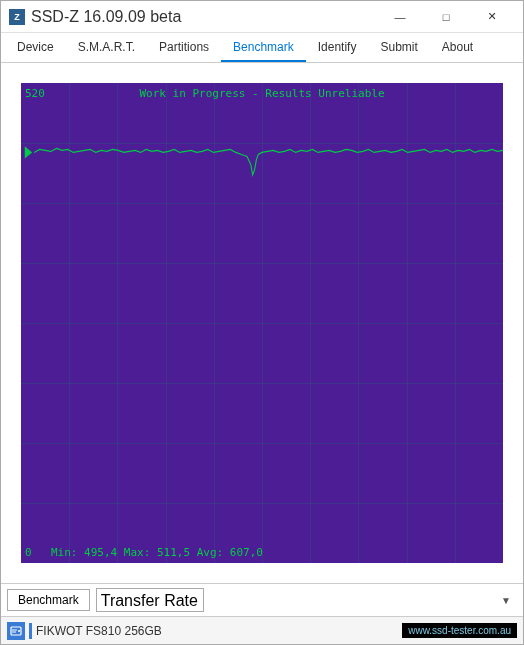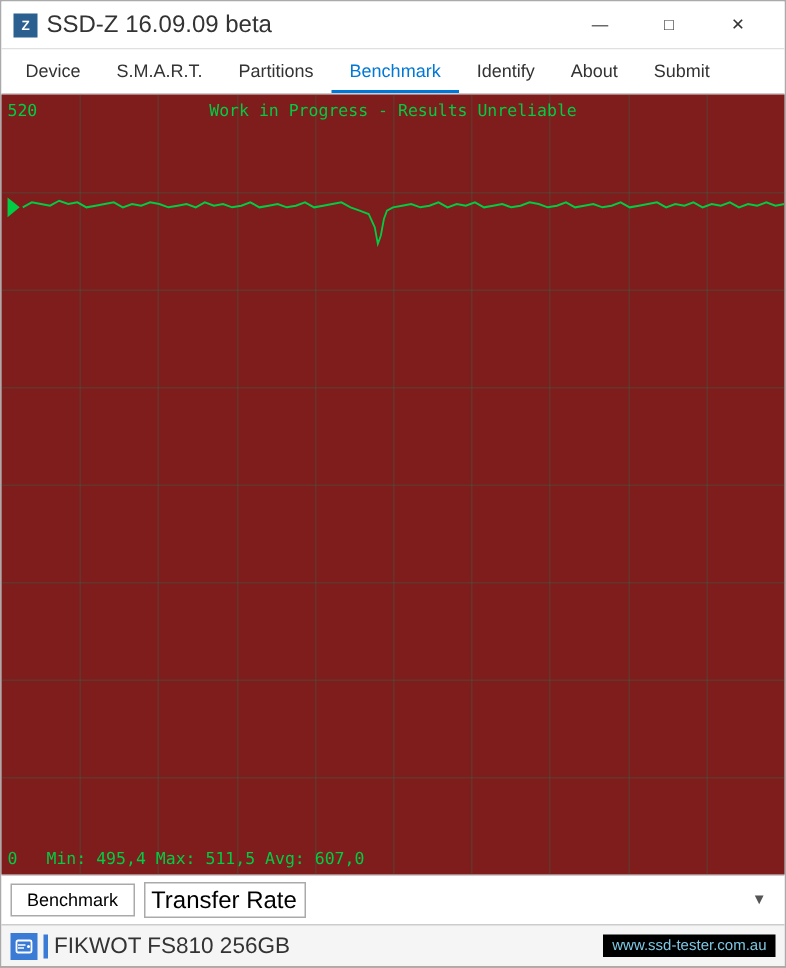--- a/index.html
+++ b/index.html
@@ -90,24 +90,24 @@
       white-space: nowrap;
     }
     .menu-tab.active {
       border-bottom: 2px solid #0078d7;
       color: #0078d7;
     }
 
     
     .chart-container {
       flex: 1;
-      background: #7f1d1d;
+      background: #4c1d95;
       position: relative;
       overflow: hidden;
-      margin: 0;
+      margin: 20px;
       padding-left: 28px;
     }
 
     .chart-label-y-top {
       position: absolute;
       top: 4px;
       left: 4px;
       color: #00cc44;
       font-size: 11px;
       font-family: monospace;
@@ -242,21 +242,21 @@
       gap: 4px;
     }
 
     .drive-indicator {
       width: 3px;
       height: 16px;
       background: #3a7bd5;
     }
 
     .drive-name {
-      font-size: 15px;
+      font-size: 12px;
       color: #333;
     }
 
     .website-badge {
       background: #000000;
       color: #7ec8e3;
       font-size: 10px;
       padding: 2px 6px;
     }
   </style>
@@ -276,22 +276,22 @@
       <button class="title-bar-btn close">✕</button>
     </div>
   </div>
 
   <div class="menu-bar">
     <button class="menu-tab">Device</button>
     <button class="menu-tab">S.M.A.R.T.</button>
     <button class="menu-tab">Partitions</button>
     <button class="menu-tab active">Benchmark</button>
     <button class="menu-tab">Identify</button>
+    <button class="menu-tab">Submit</button>
     <button class="menu-tab">About</button>
-    <button class="menu-tab">Submit</button>
   </div>
 
   <div class="chart-container">
 
     <div class="grid-line-h" style="top:12.5%;"></div>
     <div class="grid-line-h" style="top:25%;"></div>
     <div class="grid-line-h" style="top:37.5%;"></div>
     <div class="grid-line-h" style="top:50%;"></div>
     <div class="grid-line-h" style="top:62.5%;"></div>
     <div class="grid-line-h" style="top:75%;"></div>

